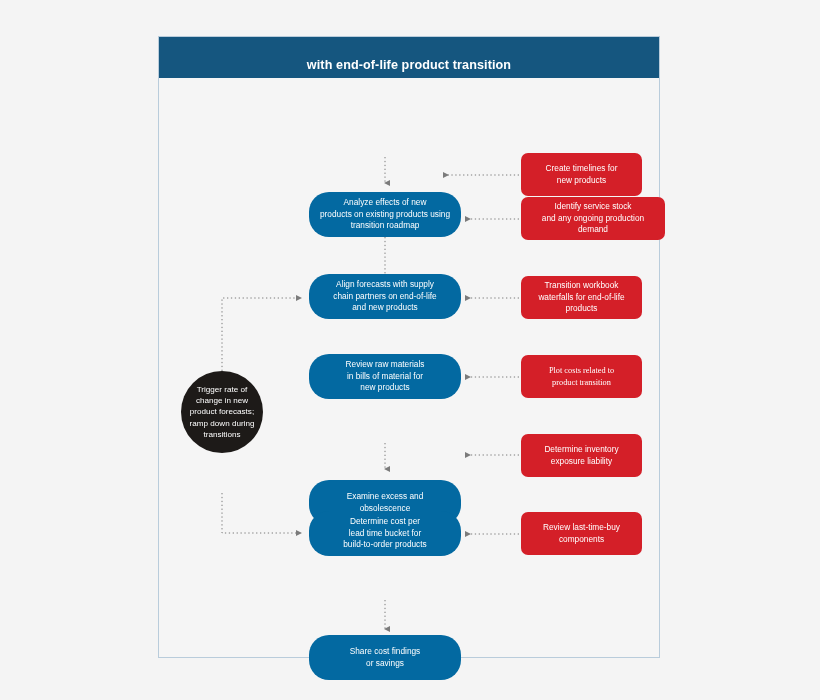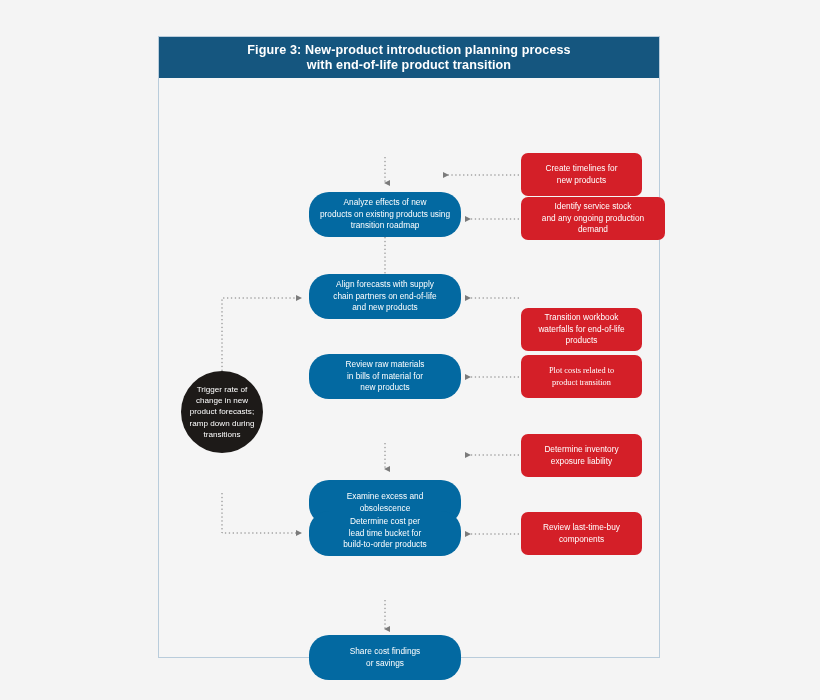--- a/index.html
+++ b/index.html
@@ -98,21 +98,21 @@
     line-height: 11.2px;
   }
 </style>
 </head>
 <body>
 
 <div id="figure-frame">
 
   <div id="figure-header">
     <div class="title">
-      <span>Figure 3: New-product introduction planning process</span><br>
+      <br>
       <span>with end-of-life product transition</span>
     </div>
   </div>
 
   <div id="canvas">
 
     <svg class="connectors" viewBox="0 0 500 579">
       <defs>
         <marker id="arrow-down" markerWidth="8" markerHeight="8" refX="4" refY="6" orient="auto" markerUnits="userSpaceOnUse">
           <path d="M1,1 L7,1 L4,7 Z" fill="#7b7b7b"></path>
@@ -201,21 +201,21 @@
     </div>
 
     <div class="node side" style="left:362px; top:119px; width:144px; height:43px;">
       <div>
         <span>Identify service stock</span><br>
         <span>and any ongoing production</span><br>
         <span>demand</span>
       </div>
     </div>
 
-    <div class="node side" style="left:362px; top:198px; width:121px; height:43px;margin-top:32px;">
+    <div class="node side" style="left:362px; top:198px; width:121px; height:43px;">
       <div>
         <span>Transition workbook</span><br>
         <span>waterfalls for end-of-life</span><br>
         <span>products</span>
       </div>
     </div>
 
     <div class="node side" style="left:362px; top:277px; width:121px; height:43px;font-family:Liberation Serif, serif;">
       <div>
         <span>Plot costs related to</span><br>

